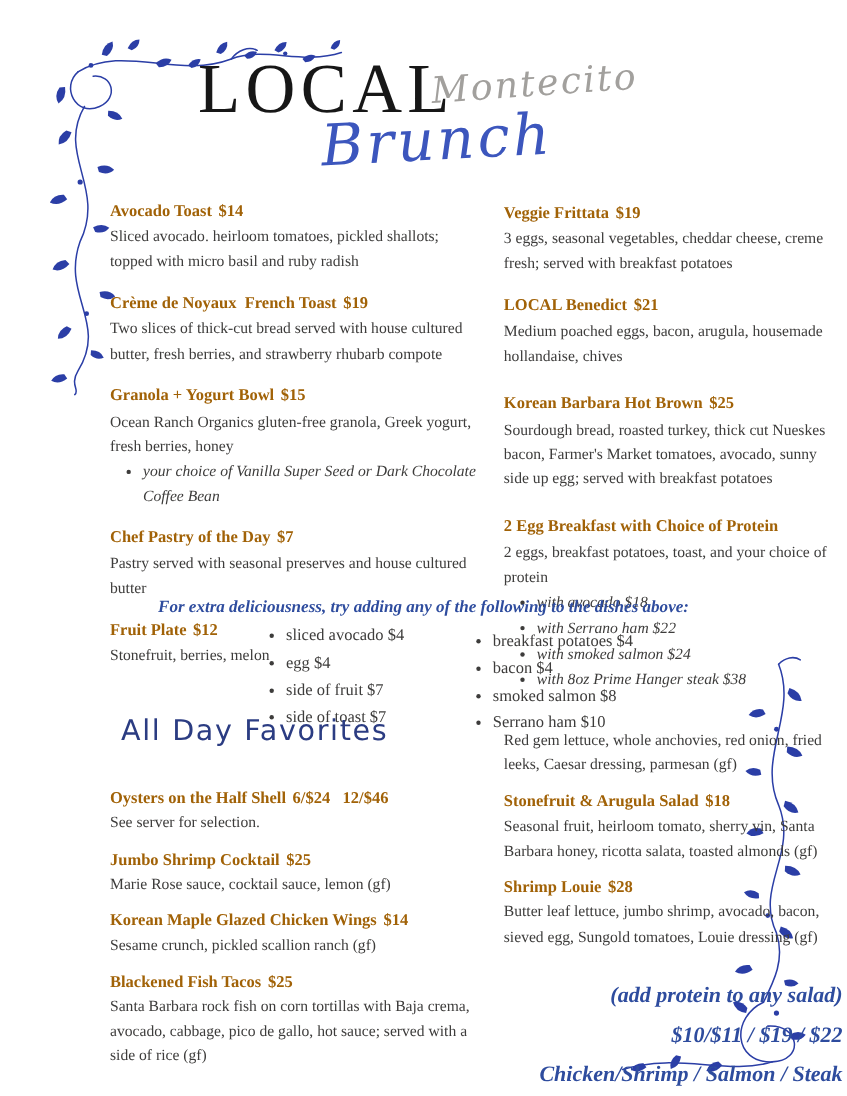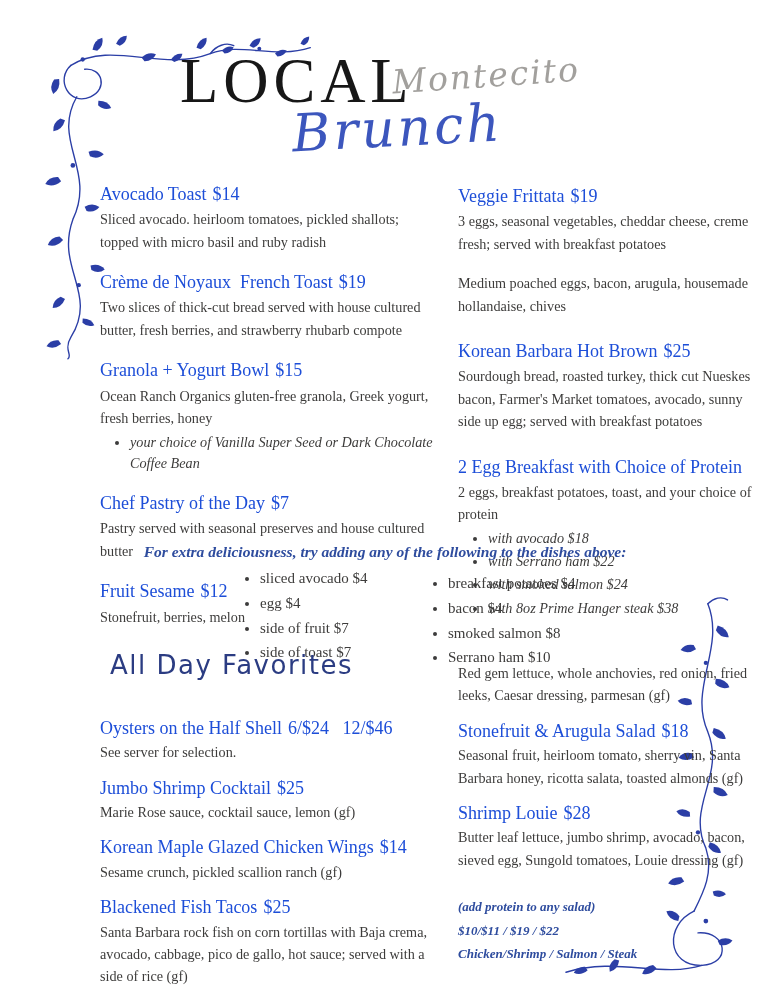--- a/index.html
+++ b/index.html
@@ -25,21 +25,21 @@
     font-size:52px; color:#3c56bd; transform:rotate(-3deg); letter-spacing:3px;
   }
 
   
   .col { position:absolute; }
   .col-left  { left:100px; top:182px; width:334px; }
   .col-right { left:458px; top:184px; width:308px; }
 
   .menu-item { margin-bottom:13px; }
   .mi-head {
-    color:#1d4ed8; font-weight:400; font-size:18px; line-height:1.35;
+    color:#a16207; font-weight:700; font-size:15px; line-height:1.35;
     white-space:pre-wrap; margin-bottom:2px;
   }
   .mi-head .price { margin-left:6px; white-space:pre-wrap; }
   .mi-desc { font-size:14.2px; line-height:1.58; color:#3d3c3b; }
   .mi-bullets { margin:2px 0 0 0; padding-left:30px; }
   .mi-bullets li {
     font-style:italic; font-size:14.2px; line-height:1.5; margin-bottom:2px;
   }
   .gap-lg { margin-bottom:22px; }
   .gap-md { margin-bottom:17px; }
@@ -60,21 +60,21 @@
     font-family:"DejaVu Sans", sans-serif; font-size:26px; font-weight:400;
     letter-spacing:1.5px; color:#2b3c82;
   }
   .allday-left  { left:100px; top:686px; width:340px;margin-top:30px; }
   .allday-right { left:458px; top:662px; width:308px; }
   .allday-left .menu-item, .allday-right .menu-item { margin-bottom:12px; }
   .allday-left .mi-head, .allday-right .mi-head { margin-bottom:1px; }
 
   .protein-note {
     margin-top:24px; font-style:italic; font-weight:700;
-    color:#2e4c9e; font-size:13px; line-height:1.8;
+    color:#2e4c9e; font-size:20px; line-height:1.8;text-align:right;
   }
 
   
   .vine { position:absolute; pointer-events:none; }
   .vine-left  { left:14px; top:18px; width:314px; height:342px; }
   .vine-right { right:0px; bottom:8px; width:212px; height:394px; }
 </style>
 </head>
 <body>
 
@@ -167,31 +167,32 @@
       <div class="mi-desc">Ocean Ranch Organics gluten-free  granola, Greek yogurt, fresh berries, honey</div>
       <ul class="mi-bullets">
         <li>your choice of Vanilla Super Seed or Dark Chocolate Coffee Bean</li>
       </ul>
     </div>
     <div class="menu-item gap-md">
       <div class="mi-head"><span>Chef Pastry of the Day</span><span class="price">$7</span></div>
       <div class="mi-desc">Pastry served with seasonal preserves and house cultured butter</div>
     </div>
     <div class="menu-item">
-      <div class="mi-head"><span>Fruit Sesame</span><span class="price">$12</span></div>
+      <div class="mi-head"><span>Fruit Plate</span><span class="price">$12</span></div>
       <div class="mi-desc">Stonefruit, berries, melon</div>
     </div>
   </div>
 
   <div class="col col-right">
     <div class="menu-item gap-md">
       <div class="mi-head"><span>Veggie Frittata</span><span class="price">$19</span></div>
       <div class="mi-desc">3 eggs, seasonal vegetables, cheddar cheese, creme fresh; served with breakfast potatoes</div>
     </div>
     <div class="menu-item gap-lg">
+      <div class="mi-head"><span>LOCAL Benedict</span><span class="price">$21</span></div>
       <div class="mi-desc">Medium poached eggs, bacon, arugula, housemade hollandaise, chives</div>
     </div>
     <div class="menu-item gap-lg">
       <div class="mi-head"><span>Korean Barbara Hot Brown</span><span class="price">$25</span></div>
       <div class="mi-desc">Sourdough bread, roasted turkey, thick cut Nueskes bacon, Farmer's Market tomatoes, avocado, sunny side up egg; served with breakfast potatoes</div>
     </div>
     <div class="menu-item">
       <div class="mi-head"><span>2 Egg Breakfast with Choice of Protein</span><span class="price"></span></div>
       <div class="mi-desc">2 eggs, breakfast potatoes, toast, and your choice of protein</div>
       <ul class="mi-bullets">

